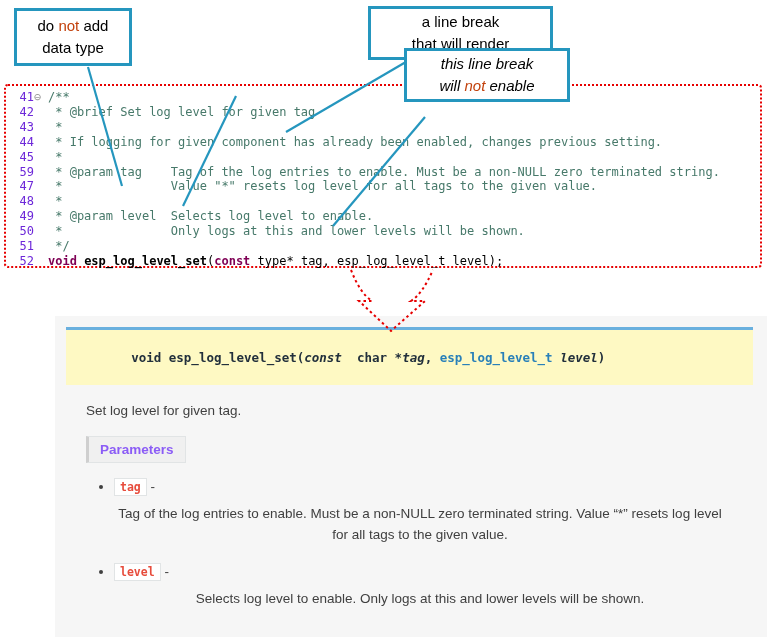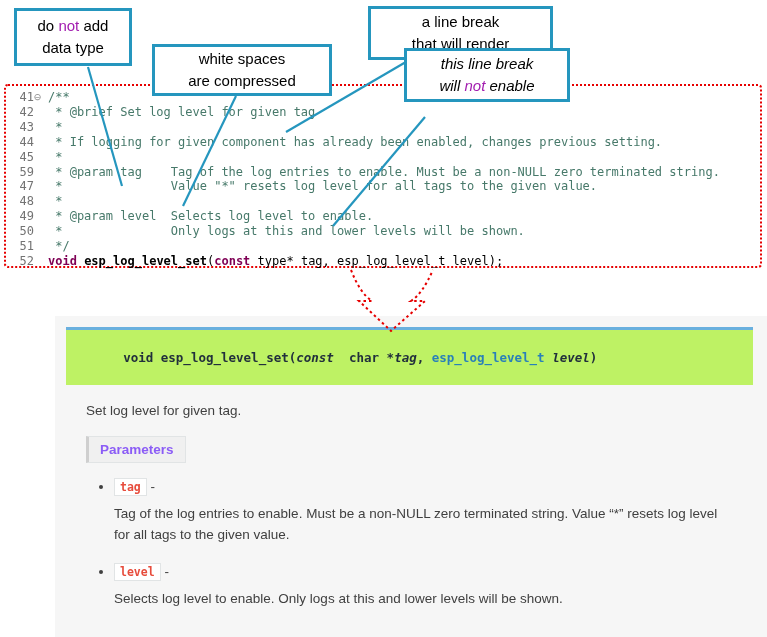--- a/index.html
+++ b/index.html
@@ -3,60 +3,60 @@
 <meta charset="utf-8">
 <style>
   html,body{margin:0;padding:0;background:#fff;}
   .canvas{position:relative;width:767px;height:637px;background:#fff;overflow:hidden;
           font-family:"Liberation Sans",sans-serif;}
 
   
   .callout{position:absolute;z-index:5;background:#fff;border:3px solid #2596be;
            display:flex;flex-direction:column;justify-content:center;align-items:center;
            text-align:center;font-size:15px;line-height:1.45;color:#000;}
-  .callout .red{color:#a21caf;}
+  .callout .red{color:#c2410c;}
   #c1{left:14px;top:8px;width:112px;height:52px;}
   #c2{left:152px;top:44px;width:174px;height:46px;}
   #c3{left:368px;top:6px;width:179px;height:48px;}
   #c4{left:404px;top:48px;width:160px;height:48px;font-style:italic;}
 
   
   .overlay{position:absolute;left:0;top:0;width:767px;height:637px;z-index:3;pointer-events:none;}
 
   
   .codebox{position:absolute;left:4px;top:84px;width:748px;height:176px;z-index:1;
            border:2px dotted #e60000;border-radius:4px;background:#fff;
            padding:4px 0 0 6px;font-family:"DejaVu Sans Mono",monospace;
            font-size:12px;line-height:14.9px;}
   .cl{white-space:pre;}
-  .ln{display:inline-block;width:22px;text-align:right;color:#737373;}
+  .ln{display:inline-block;width:22px;text-align:right;color:#6d28d9;}
   .fold{display:inline-block;width:14px;color:#9a9a9a;}
   .ct{color:#47796a;}
   .kw{color:#7f0055;font-weight:bold;}
   .fn{color:#000;font-weight:bold;}
   .pl{color:#000;}
 
   
   .panel{position:absolute;left:55px;top:316px;width:712px;height:321px;z-index:2;
          background:#f6f6f6;color:#404040;font-size:13.5px;}
-  .sig{margin:11px 14px 0 11px;background:#bef264;border-top:3px solid #6ab0de;
-       padding:5px 12px;font-family:"DejaVu Sans Mono",monospace;font-size:12.5px;
+  .sig{margin:11px 14px 0 11px;background:#fef9c3;border-top:3px solid #6ab0de;
+       padding:5px 20px;font-family:"DejaVu Sans Mono",monospace;font-size:12.5px;
        font-weight:bold;white-space:pre;color:#22303c;}
   .sig .i{font-style:italic;}
   .sig .link{color:#2980b9;}
   .docbody{margin:16px 20px 0 31px;}
   .docbody p{margin:0 0 14px 0;line-height:1.5;}
   .plabel{display:inline-block;background:#f0f0f0;border:1px solid #e1e4e5;
           border-left:3px solid #cfcfcf;padding:5px 11px;font-weight:bold;color:#8b5cf6;
           margin:1px 0 14px 0;}
   ul.params{margin:0 0 0 8px;padding-left:20px;list-style:disc outside;}
   ul.params li{margin-bottom:16px;line-height:1.55;}
   .lit{font-family:"DejaVu Sans Mono",monospace;font-size:11.5px;font-weight:bold;
        color:#e74c3c;background:#fff;border:1px solid #e1e4e5;padding:1px 5px;}
-  .pdesc{margin-top:6px;line-height:1.55;max-width:612px;}
+  .pdesc{margin-top:6px;line-height:1.55;max-width:612px;text-align:center;}
 </style>
 </head>
 <body>
 
 <div class="canvas">
 
   <div class="codebox">
     <div class="cl"><span class="ln">41</span><span class="fold">⊖</span><span class="ct">/**</span></div>
     <div class="cl"><span class="ln">42</span><span class="fold"></span><span class="ct"> * @brief Set log level for given tag</span></div>
     <div class="cl"><span class="ln">43</span><span class="fold"></span><span class="ct"> *</span></div>
@@ -98,24 +98,20 @@
     <line x1="236" y1="96" x2="183" y2="206" stroke="#2596be" stroke-width="2.2"></line>
     <line x1="411" y1="59" x2="286" y2="132" stroke="#2596be" stroke-width="2.2"></line>
     <line x1="425" y1="117" x2="333" y2="226" stroke="#2596be" stroke-width="2.2"></line>
     <path d="M351 270 C357 285 363 295 372 301 L359 301 L391 331 L425 301 L411 301 C420 295 426 285 433 270" fill="none" stroke="#e60000" stroke-width="2" stroke-dasharray="2.5 3"></path>
   </svg>
 
   <div class="callout" id="c1">
     <div><span>do </span><span class="red">not</span><span> add</span></div>
     <div>data type</div>
   </div>
-  <div class="callout" id="c2">
-    <div>white spaces</div>
-    <div>are compressed</div>
-  </div>
   <div class="callout" id="c3">
     <div>a line break</div>
     <div>that will render</div>
   </div>
   <div class="callout" id="c4">
     <div>this line break</div>
     <div><span>will </span><span class="red">not</span><span> enable</span></div>
   </div>
 
 </div>

